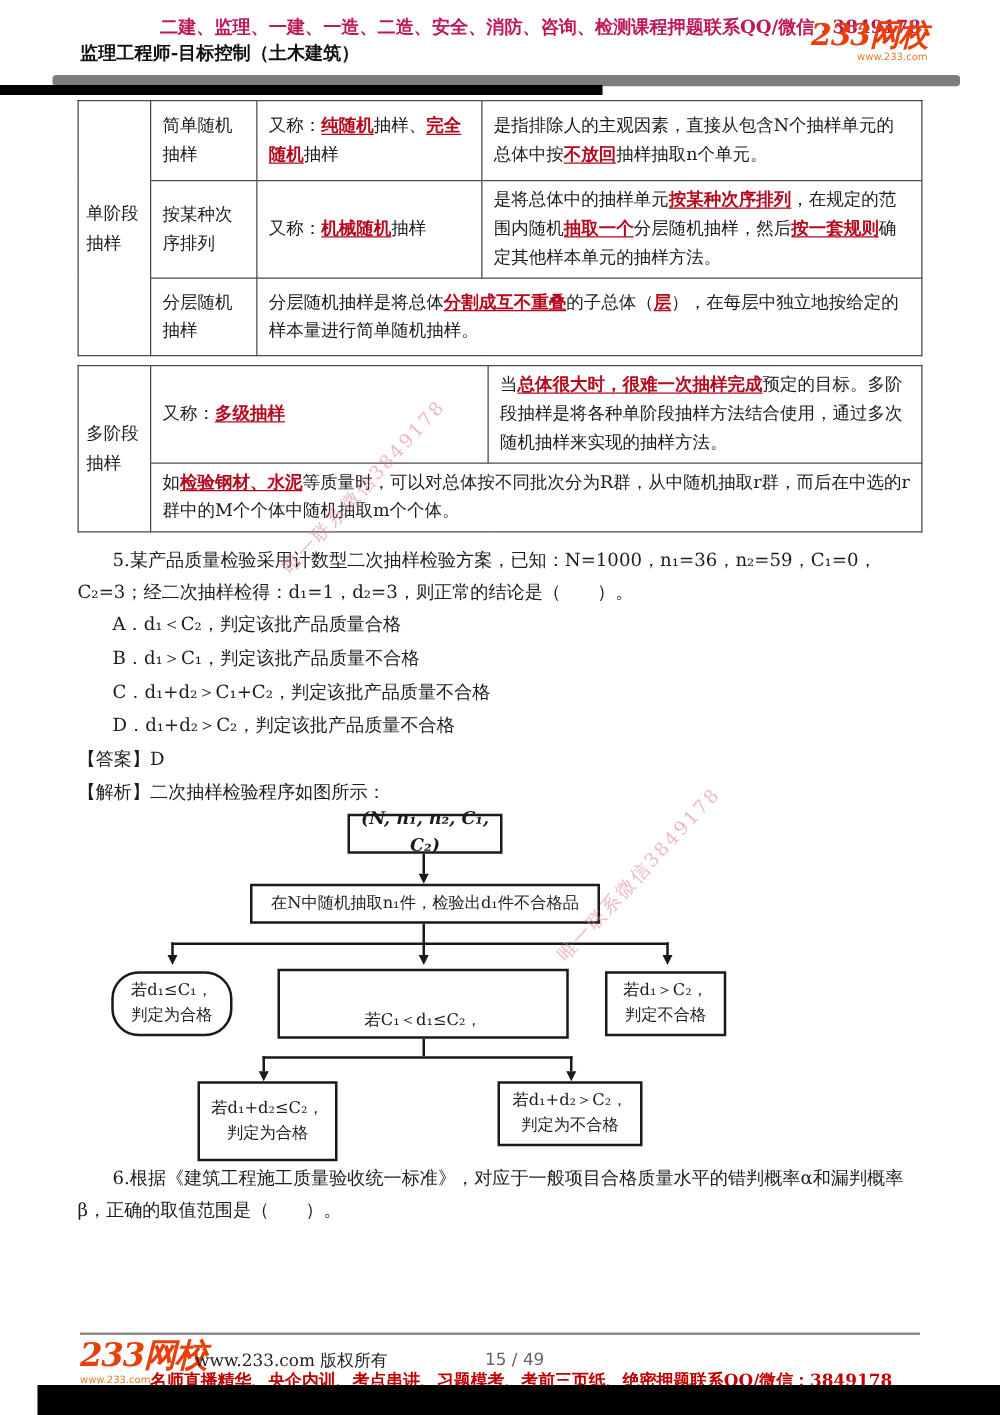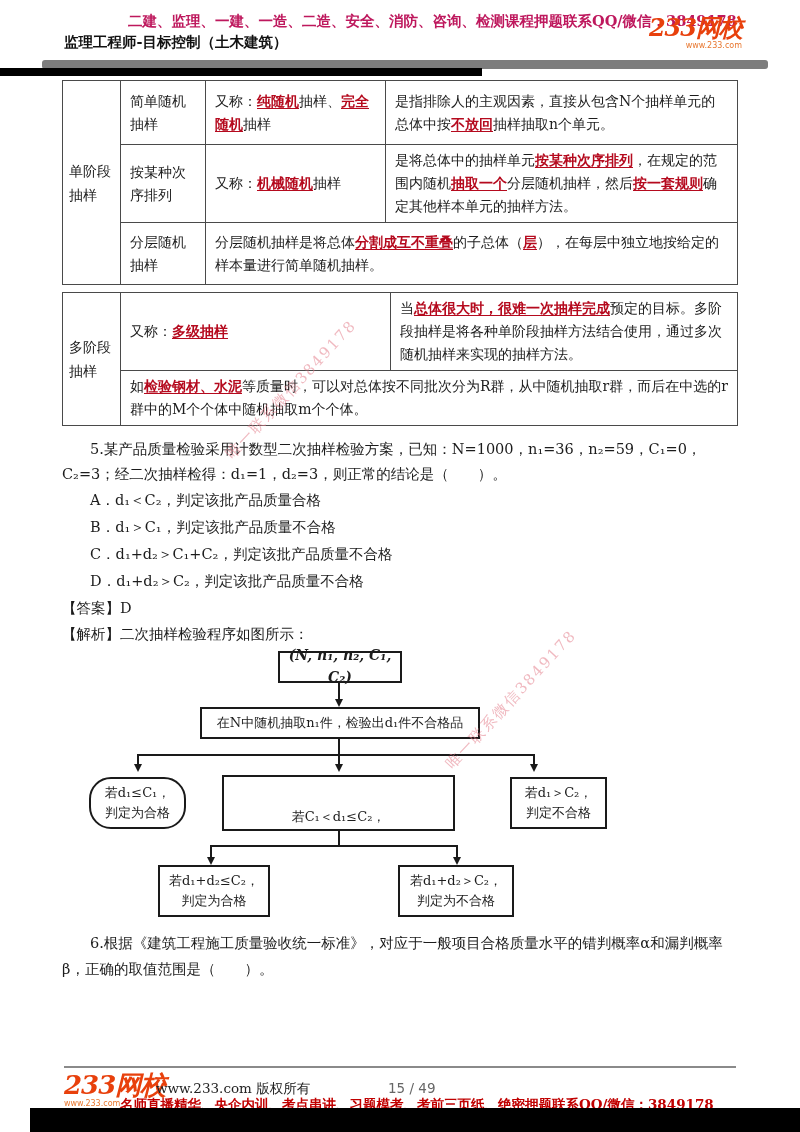--- a/index.html
+++ b/index.html
@@ -132,31 +132,31 @@
     <div class="ah" style="left:272.5px;top:115px;"></div>
     <div class="vl" style="left:471px;top:105px;height:10px;"></div>
     <div class="ah" style="left:467.5px;top:115px;"></div>
     <div class="fbox" style="left:27px;top:128px;width:97px;height:52px;border-radius:22px;">
         <div>若d₁≤C₁，</div>
         <div>判定为合格</div>
       </div>
     <div class="fbox" style="left:160px;top:126px;width:233px;height:56px;justify-content:flex-end;">
         <div>若C₁＜d₁≤C₂，</div>
       </div>
-    <div class="fbox" style="left:422px;top:128px;width:97px;height:52px;margin-left:26px;">
+    <div class="fbox" style="left:422px;top:128px;width:97px;height:52px;">
         <div>若d₁＞C₂，</div>
         <div>判定不合格</div>
       </div>
     <div class="vl" style="left:276px;top:182px;height:14px;"></div>
     <div class="hl" style="left:148px;top:196px;width:248px;"></div>
     <div class="vl" style="left:148px;top:196px;height:12px;"></div>
     <div class="ah" style="left:144.5px;top:208px;"></div>
     <div class="vl" style="left:394px;top:196px;height:12px;"></div>
     <div class="ah" style="left:390.5px;top:208px;"></div>
-    <div class="fbox" style="left:96px;top:216px;width:112px;height:52px;">
+    <div class="fbox" style="left:96px;top:216px;width:112px;height:64px;">
         <div>若d₁+d₂≤C₂，</div>
         <div>判定为合格</div>
       </div>
     <div class="fbox" style="left:336px;top:216px;width:116px;height:52px;">
         <div>若d₁+d₂＞C₂，</div>
         <div>判定为不合格</div>
       </div>
   </div>
 
   <p class="para">6.根据《建筑工程施工质量验收统一标准》，对应于一般项目合格质量水平的错判概率α和漏判概率β，正确的取值范围是（　　）。</p>

